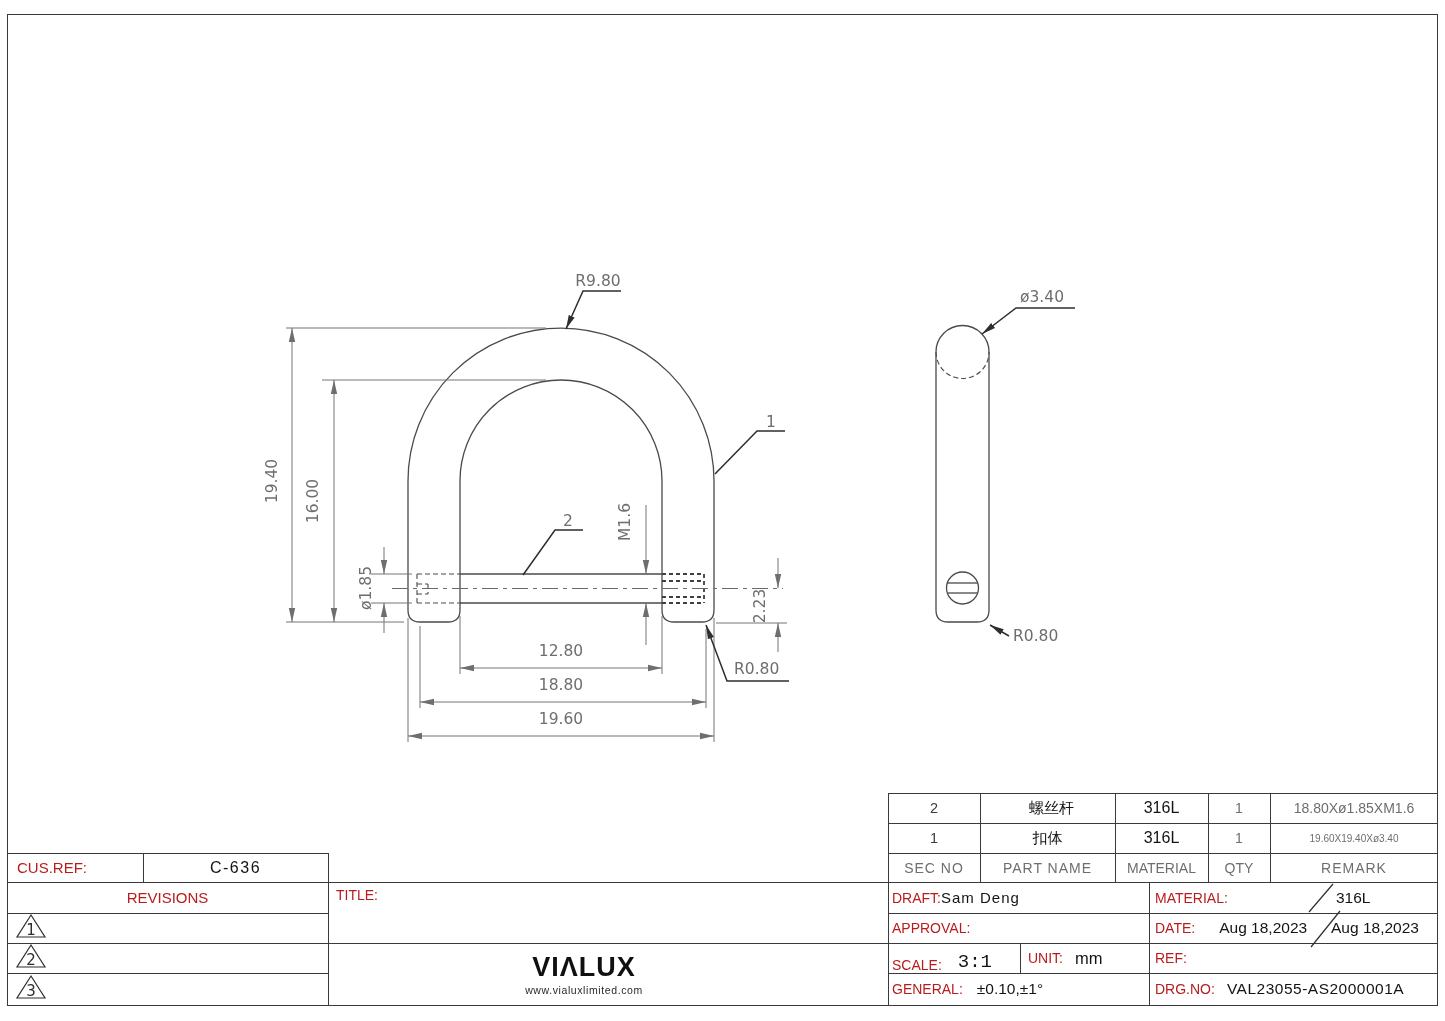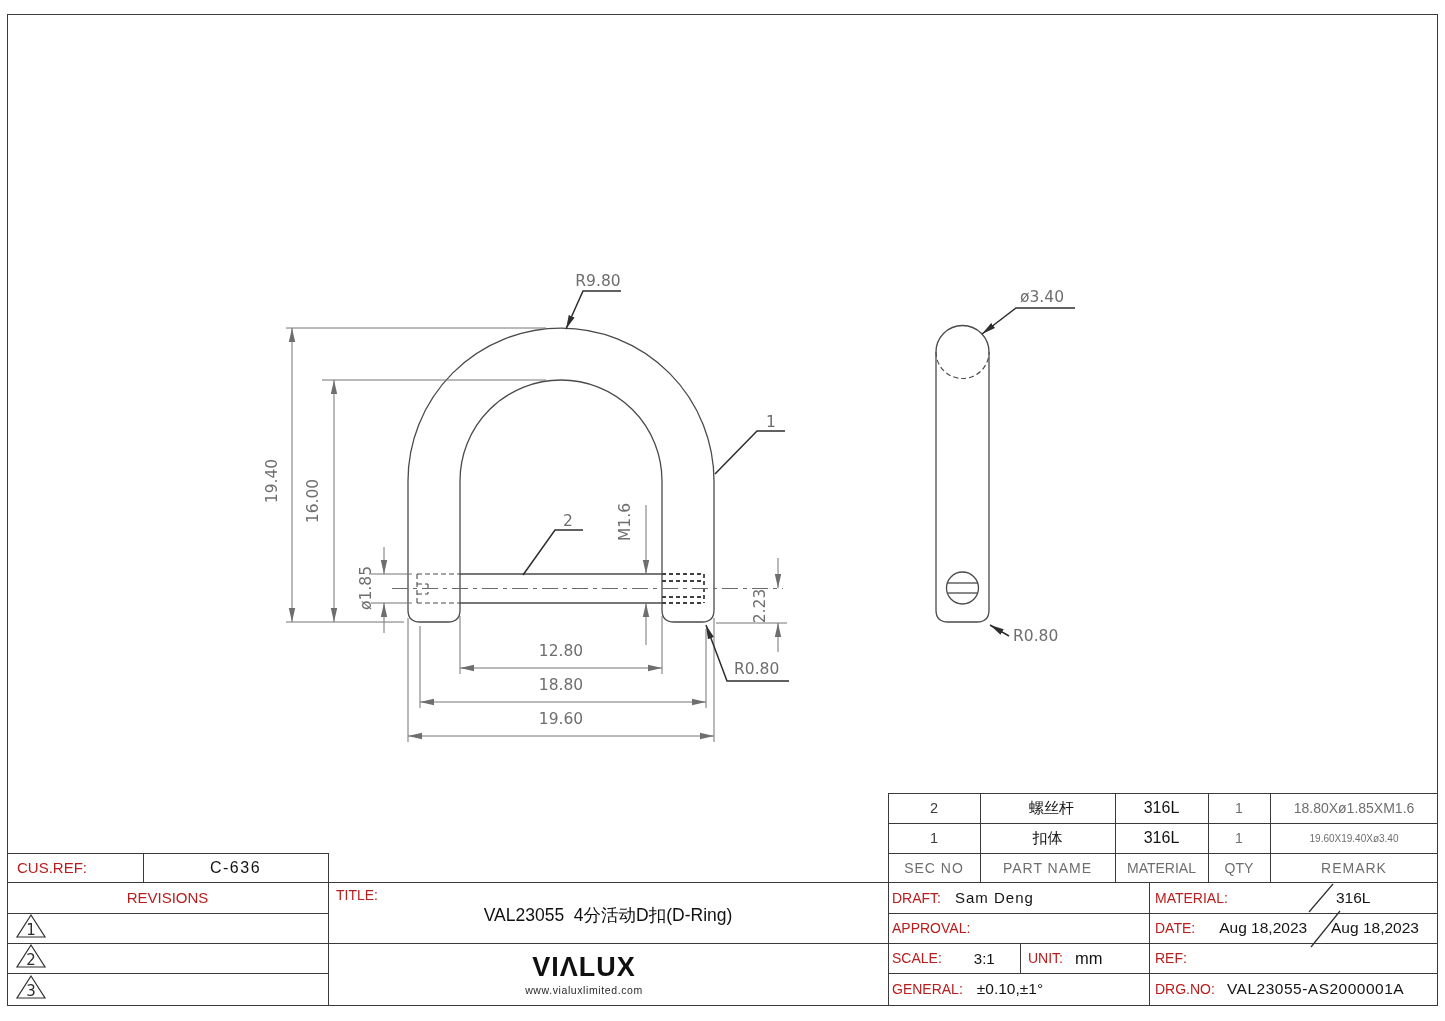--- a/index.html
+++ b/index.html
@@ -71,38 +71,37 @@
   <div class="txt ctr gray" style="left:980px;top:853px;width:135px;height:29px;font-size:14px;letter-spacing:1px;">PART NAME</div>
   <div class="txt ctr gray" style="left:1115px;top:853px;width:93px;height:29px;font-size:14px;">MATERIAL</div>
   <div class="txt ctr gray" style="left:1208px;top:853px;width:62px;height:29px;font-size:14px;">QTY</div>
   <div class="txt ctr gray" style="left:1270px;top:853px;width:168px;height:29px;font-size:14px;letter-spacing:1px;">REMARK</div>
 
   <div class="txt lbl" style="left:7px;top:853px;width:136px;height:29px;padding-left:10px;font-size:15px;">CUS.REF:</div>
   <div class="txt ctr val" style="left:143px;top:853px;width:185px;height:29px;font-size:16px;letter-spacing:1.5px;">C-636</div>
   <div class="txt ctr lbl" style="left:7px;top:882px;width:321px;height:31px;font-size:15px;">REVISIONS</div>
 
   <div class="txt lbl" style="left:336px;top:886px;width:80px;height:18px;font-size:14px;">TITLE:</div>
-  <div class="txt ctr" style="left:328px;top:892px;width:560px;height:46px;font-size:17.5px;color:#111;">VAL23055  4分活动D扣(D-Ring)</div>
   <div style="position:absolute;left:328px;top:945px;width:512px;height:58px;display:flex;flex-direction:column;align-items:center;justify-content:center;">
     <div class="logo">VIΛLUX</div>
     <div class="logourl">www.vialuxlimited.com</div>
   </div>
 
-  <div class="txt" style="left:892px;top:882px;width:255px;height:31px;gap:14px;">
+  <div class="txt" style="left:892px;top:882px;width:255px;height:31px;gap:0;">
     <span class="lbl">DRAFT:</span><span class="val" style="letter-spacing:1px;">Sam Deng</span>
   </div>
   <div class="txt lbl" style="left:1155px;top:882px;width:120px;height:31px;">MATERIAL:</div>
   <div class="txt val" style="left:1336px;top:882px;width:70px;height:31px;font-size:15.5px;">316L</div>
   <div class="txt lbl" style="left:892px;top:913px;width:255px;height:30px;">APPROVAL:</div>
   <div class="txt" style="left:1155px;top:913px;width:170px;height:30px;gap:24px;">
     <span class="lbl">DATE:</span><span class="val" style="font-size:15.5px;">Aug 18,2023</span>
   </div>
   <div class="txt val" style="left:1331px;top:913px;width:104px;height:30px;font-size:15.5px;">Aug 18,2023</div>
-  <div class="txt" style="left:892px;top:943px;width:124px;height:30px;gap:32px;">
-    <span class="lbl">SCALE:</span><span class="val" style="font-size:15px;">3:1</span>
+  <div class="txt" style="left:892px;top:943px;width:124px;height:30px;gap:16px;align-items:flex-end;">
+    <span class="lbl">SCALE:</span><span class="val" style="font-size:19px;font-family:Liberation Mono, monospace;">3:1</span>
   </div>
   <div class="txt" style="left:1028px;top:943px;width:118px;height:30px;gap:12px;">
     <span class="lbl">UNIT:</span><span class="val" style="font-size:16.5px;">mm</span>
   </div>
   <div class="txt lbl" style="left:1155px;top:943px;width:200px;height:30px;">REF:</div>
   <div class="txt" style="left:892px;top:973px;width:255px;height:32px;gap:14px;">
     <span class="lbl">GENERAL:</span><span class="val" style="font-size:15.5px;">±0.10,±1°</span>
   </div>
   <div class="txt" style="left:1155px;top:973px;width:280px;height:32px;gap:12px;">
     <span class="lbl">DRG.NO:</span><span class="val" style="font-size:15.5px;letter-spacing:0.5px;">VAL23055-AS2000001A</span>

